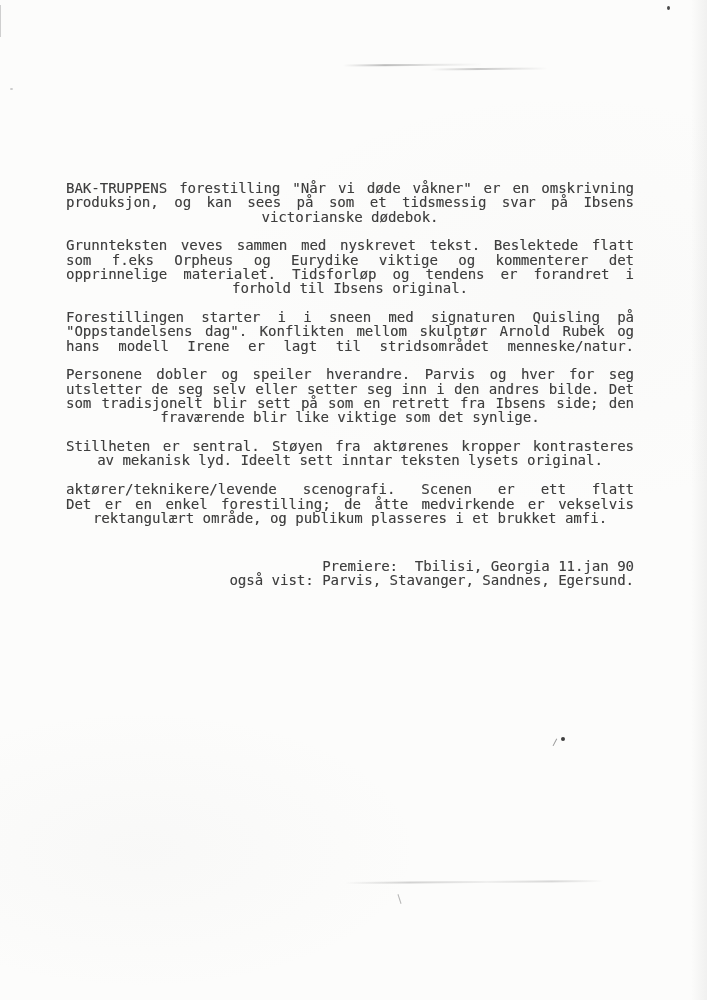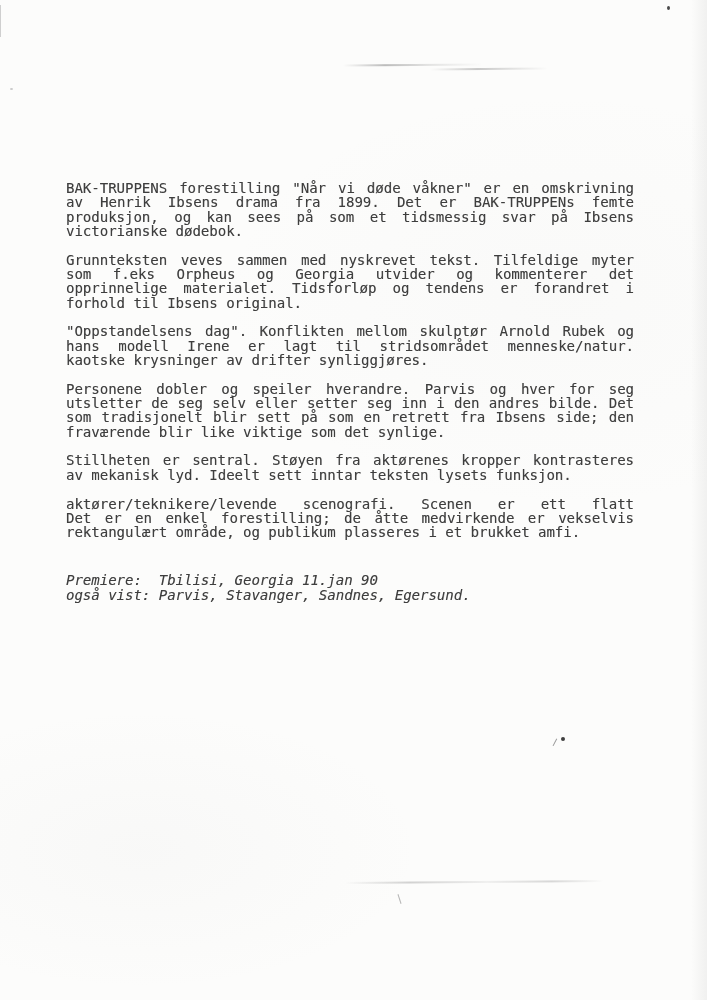--- a/index.html
+++ b/index.html
@@ -26,23 +26,23 @@
     left: 66px;
     top: 181px;
     width: 568px;
     font-size: 14px;
     line-height: 14.3px;
     letter-spacing: 0px;
     text-shadow: 0.3px 0.3px 0.4px rgba(90,90,90,0.45);
   }
   .para { margin: 0 0 14.5px 0; }
   .jline { text-align: justify; text-align-last: justify; }
-  .lline { text-align: left; }
+  .lline { text-align: center; }
   .premiere-block { margin-top: 34px; }
-  .pline { white-space: pre; text-align: left; font-style: italic; }
+  .pline { white-space: pre; text-align: right; }
 
   
   .artifact { position: absolute; pointer-events: none; }
   .streak-top-a {
     left: 343px; top: 64px; width: 140px; height: 2px;
     background: linear-gradient(to right, rgba(150,150,150,0), rgba(110,110,110,0.45) 30%, rgba(120,120,120,0.2) 60%, rgba(150,150,150,0));
     transform: rotate(-0.5deg);
   }
   .streak-top-b {
     left: 430px; top: 68px; width: 118px; height: 2px;
@@ -98,48 +98,47 @@
   <div class="artifact edge-right-band"></div>
   <div class="artifact ink-dot"></div>
   <div class="artifact ink-tail"></div>
   <div class="artifact streak-bottom"></div>
   <div class="artifact backslash-mark"></div>
 
   <div class="textblock">
 
     <div class="para">
       <div class="jline">BAK-TRUPPENS forestilling "Når vi døde våkner" er en omskrivning</div>
-      <div class="jline">av Henrik Ibsens drama fra 1899. Det er BAK-TRUPPENs femte</div>
       <div class="jline">produksjon, og kan sees på som et tidsmessig svar på Ibsens</div>
       <div class="lline">victorianske dødebok.</div>
     </div>
 
     <div class="para">
-      <div class="jline">Grunnteksten veves sammen med nyskrevet tekst. Tilfeldige myter</div>
-      <div class="jline">som f.eks Orpheus og Georgia utvider og kommenterer det</div>
+      <div class="jline">Grunnteksten veves sammen med nyskrevet tekst. Beslektede flatt</div>
+      <div class="jline">som f.eks Orpheus og Eurydike viktige og kommenterer det</div>
       <div class="jline">opprinnelige materialet. Tidsforløp og tendens er forandret i</div>
       <div class="lline">forhold til Ibsens original.</div>
     </div>
 
     <div class="para">
+      <div class="jline">Forestillingen starter i i sneen med signaturen Quisling på</div>
       <div class="jline">"Oppstandelsens dag". Konflikten mellom skulptør Arnold Rubek og</div>
       <div class="jline">hans modell Irene er lagt til stridsområdet menneske/natur.</div>
-      <div class="lline">kaotske krysninger av drifter synliggjøres.</div>
     </div>
 
     <div class="para">
       <div class="jline">Personene dobler og speiler hverandre. Parvis og hver for seg</div>
       <div class="jline">utsletter de seg selv eller setter seg inn i den andres bilde. Det</div>
       <div class="jline">som tradisjonelt blir sett på som en retrett fra Ibsens side; den</div>
       <div class="lline">fraværende blir like viktige som det synlige.</div>
     </div>
 
     <div class="para">
       <div class="jline">Stillheten er sentral. Støyen fra aktørenes kropper kontrasteres</div>
-      <div class="lline">av mekanisk lyd. Ideelt sett inntar teksten lysets funksjon.</div>
+      <div class="lline">av mekanisk lyd. Ideelt sett inntar teksten lysets original.</div>
     </div>
 
     <div class="para">
       <div class="jline">aktører/teknikere/levende scenografi. Scenen er ett flatt</div>
       <div class="jline">Det er en enkel forestilling; de åtte medvirkende er vekselvis</div>
       <div class="lline">rektangulært område, og publikum plasseres i et brukket amfi.</div>
     </div>
 
     <div class="premiere-block">
       <div class="pline">Premiere:  Tbilisi, Georgia 11.jan 90</div>

